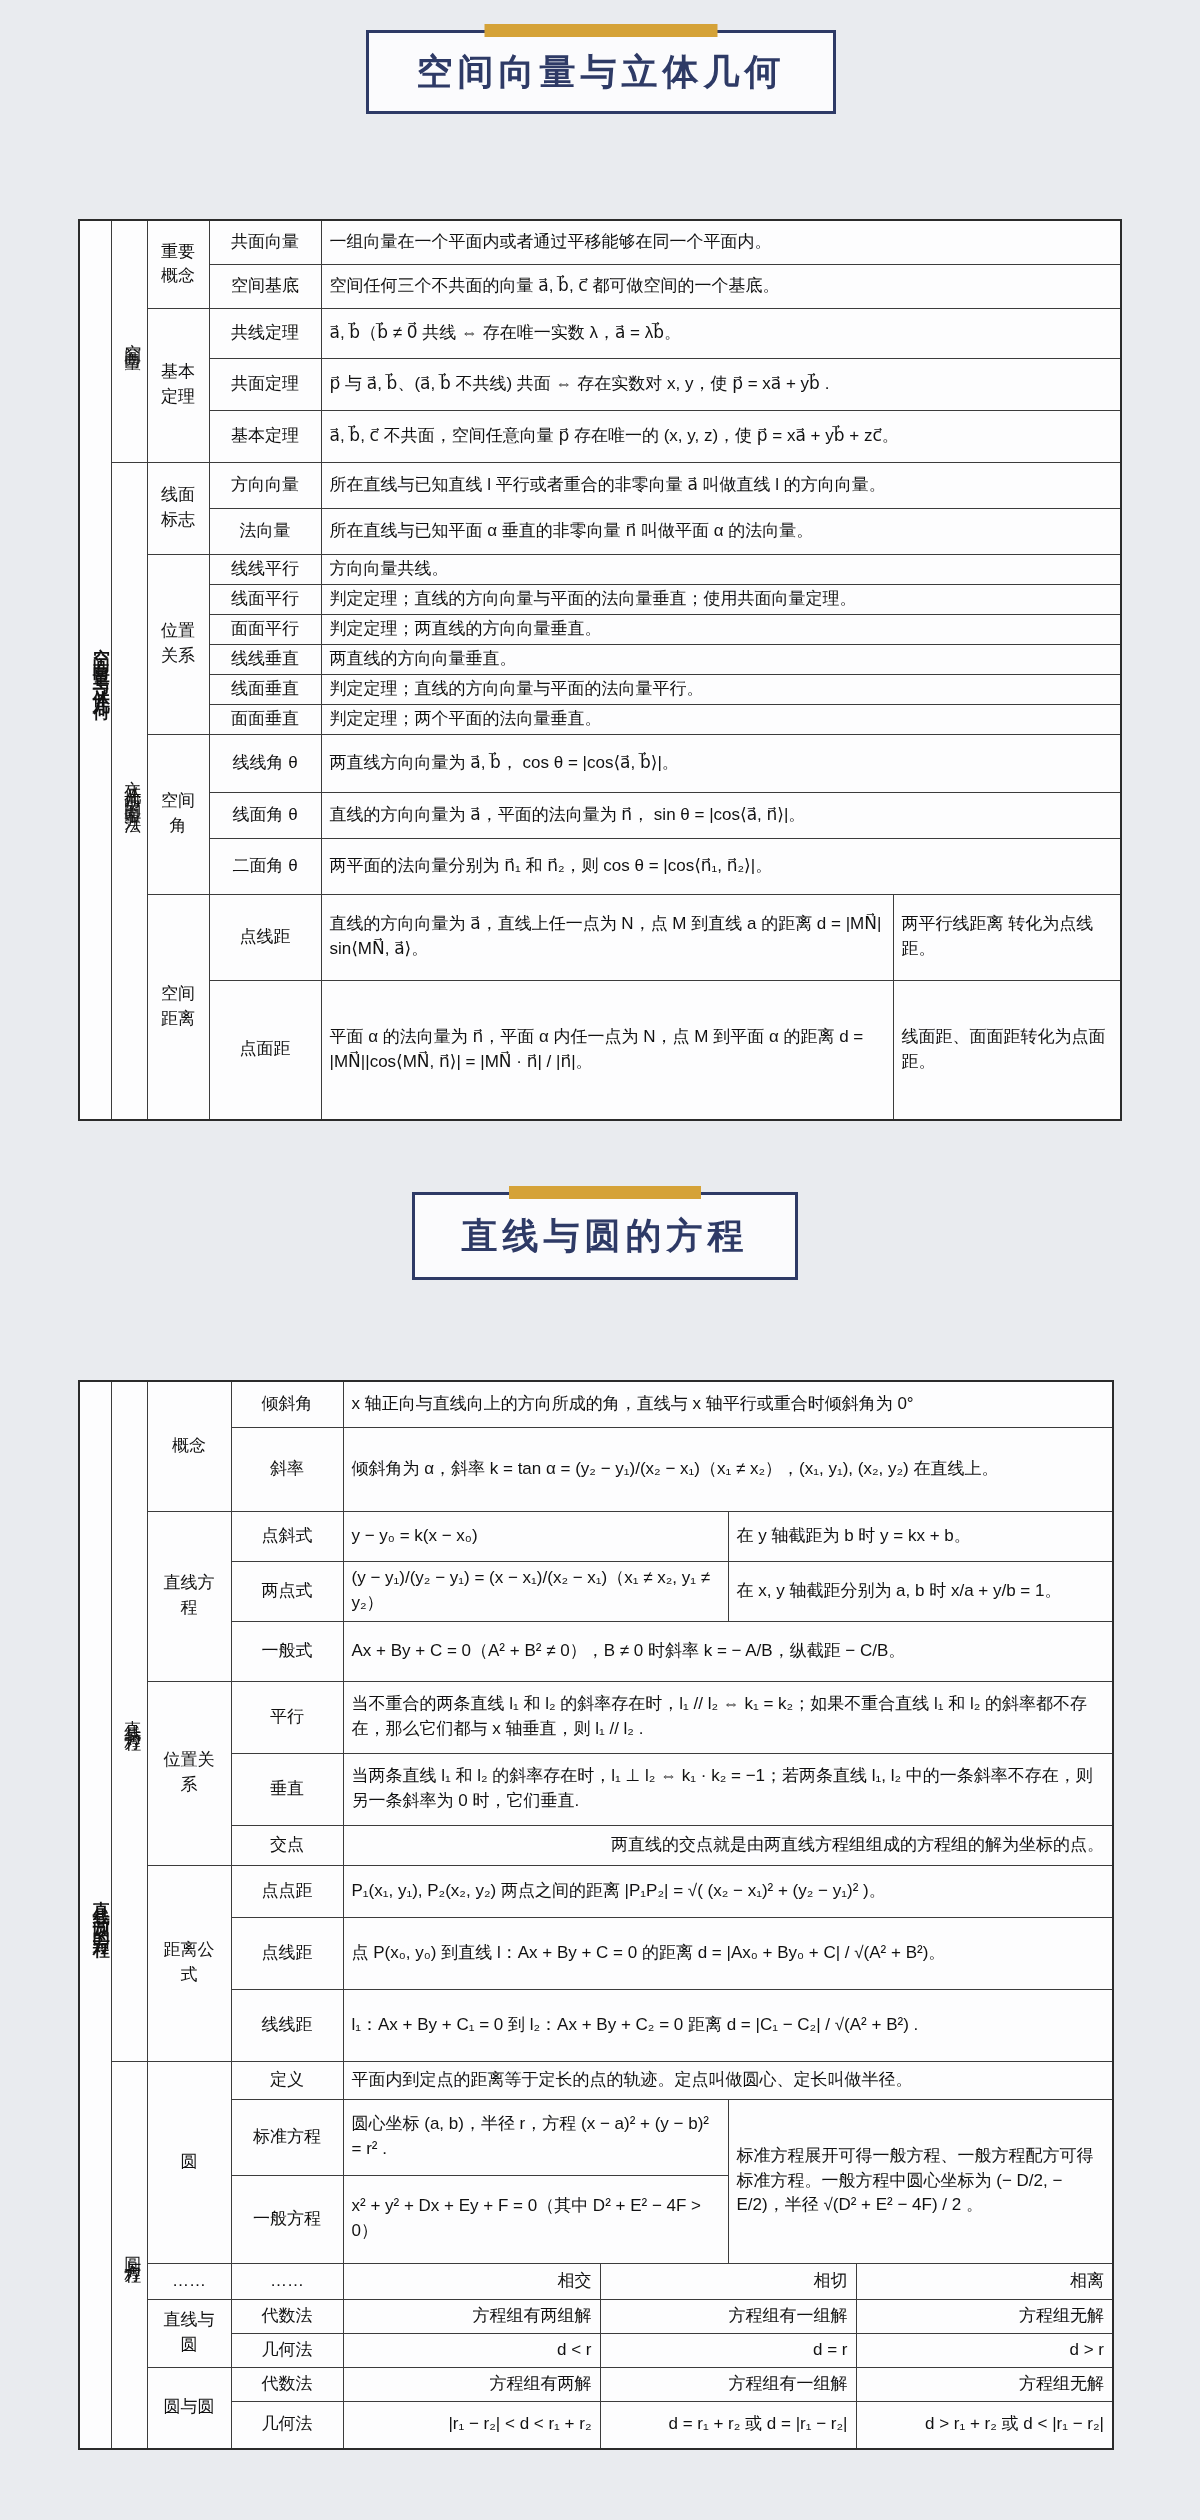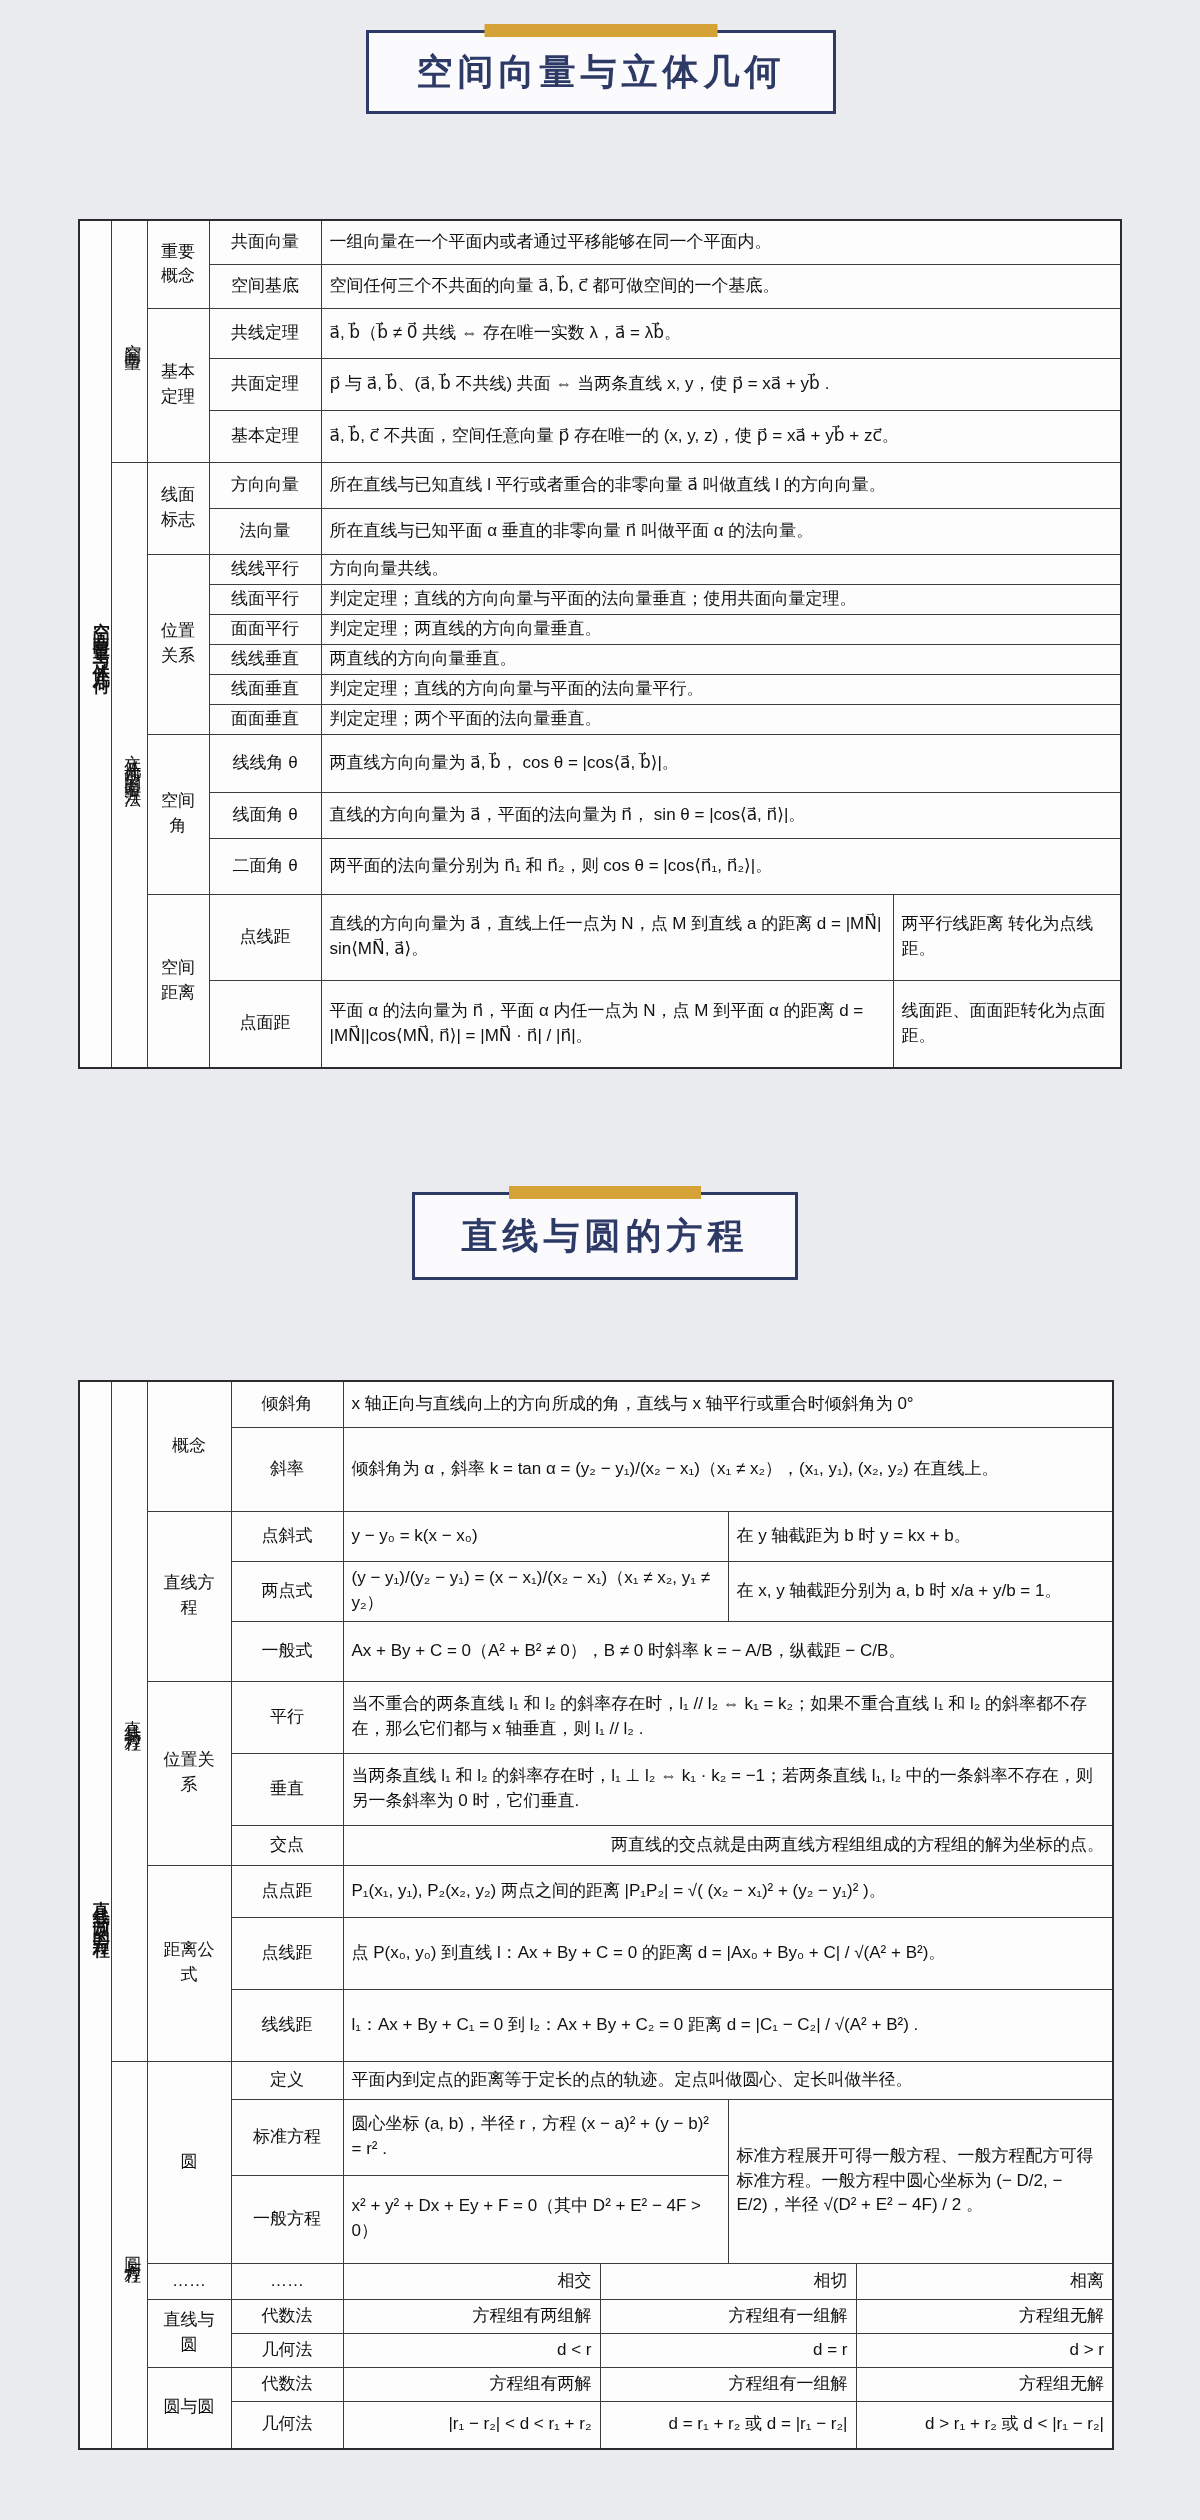--- a/index.html
+++ b/index.html
@@ -65,21 +65,21 @@
         <td class="icell">空间基底</td>
         <td class="ccell" colspan="2">空间任何三个不共面的向量 a⃗, b⃗, c⃗ 都可做空间的一个基底。</td>
       </tr>
       <tr style="height:50px">
         <td class="gcell" rowspan="3">基本定理</td>
         <td class="icell">共线定理</td>
         <td class="ccell" colspan="2">a⃗, b⃗（b⃗ ≠ 0⃗ 共线 ⇔ 存在唯一实数 λ，a⃗ = λb⃗。</td>
       </tr>
       <tr style="height:52px">
         <td class="icell">共面定理</td>
-        <td class="ccell" colspan="2">p⃗ 与 a⃗, b⃗、(a⃗, b⃗ 不共线) 共面 ⇔ 当两条直线 x, y，使 p⃗ = xa⃗ + yb⃗ .</td>
+        <td class="ccell" colspan="2">p⃗ 与 a⃗, b⃗、(a⃗, b⃗ 不共线) 共面 ⇔ 存在实数对 x, y，使 p⃗ = xa⃗ + yb⃗ .</td>
       </tr>
       <tr style="height:52px">
         <td class="icell">基本定理</td>
         <td class="ccell" colspan="2">a⃗, b⃗, c⃗ 不共面，空间任意向量 p⃗ 存在唯一的 (x, y, z)，使 p⃗ = xa⃗ + yb⃗ + zc⃗。</td>
       </tr>
       <tr style="height:46px">
         <td class="vertcell" rowspan="13"><span class="vert">立体几何中的向量方法</span></td>
         <td class="gcell" rowspan="2">线面标志</td>
         <td class="icell">方向向量</td>
         <td class="ccell" colspan="2">所在直线与已知直线 l 平行或者重合的非零向量 a⃗ 叫做直线 l 的方向向量。</td>
@@ -125,21 +125,21 @@
       <tr style="height:56px">
         <td class="icell">二面角 θ</td>
         <td class="ccell" colspan="2">两平面的法向量分别为 n⃗₁ 和 n⃗₂，则 cos θ = |cos⟨n⃗₁, n⃗₂⟩|。</td>
       </tr>
       <tr style="height:86px">
         <td class="gcell" rowspan="2">空间距离</td>
         <td class="icell">点线距</td>
         <td class="ccell">直线的方向向量为 a⃗，直线上任一点为 N，点 M 到直线 a 的距离 d = |MN⃗| sin⟨MN⃗, a⃗⟩。</td>
         <td class="ccell">两平行线距离 转化为点线距。</td>
       </tr>
-      <tr style="height:88px">
+      <tr style="height:140px">
         <td class="icell">点面距</td>
         <td class="ccell">平面 α 的法向量为 n⃗，平面 α 内任一点为 N，点 M 到平面 α 的距离 d = |MN⃗||cos⟨MN⃗, n⃗⟩| = |MN⃗ · n⃗| / |n⃗|。</td>
         <td class="ccell">线面距、面面距转化为点面距。</td>
       </tr>
     </tbody>
   </table>
 
   <div class="title-box" style="left:412px;top:1192px;width:386px;height:88px">
     <div class="gold-bar" style="width:192px"></div>
     <div class="title-text">直线与圆的方程</div>

